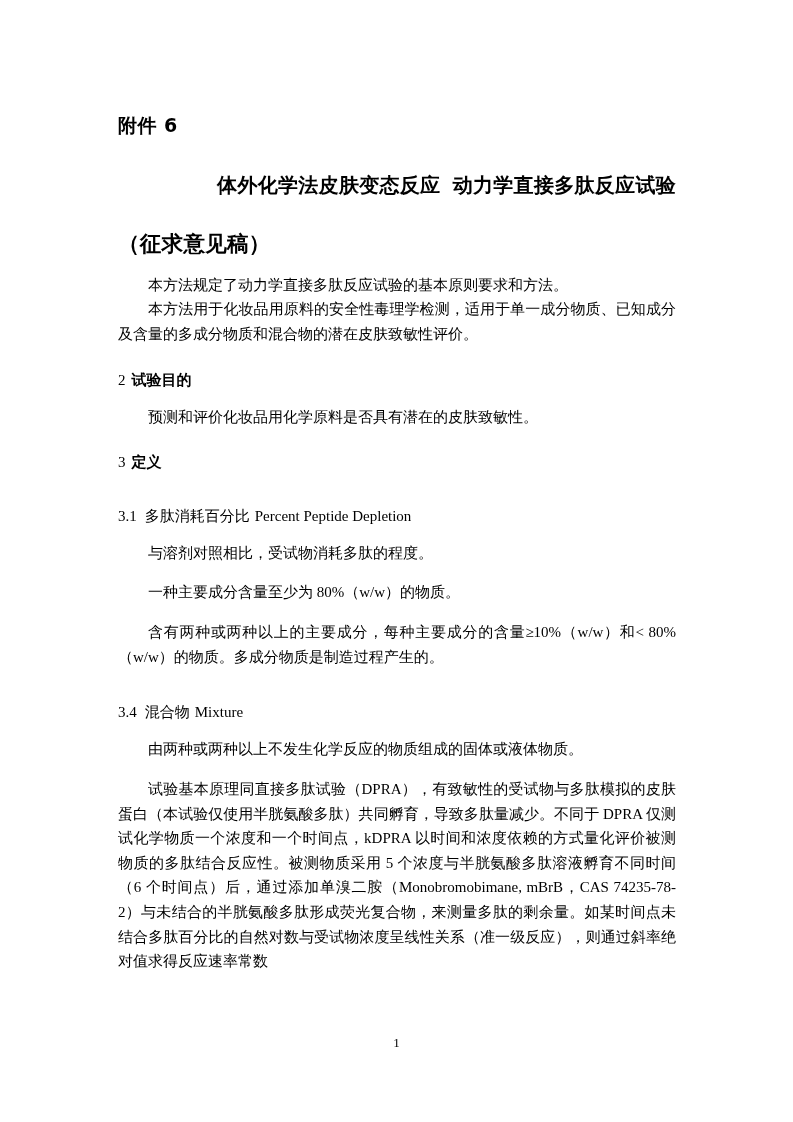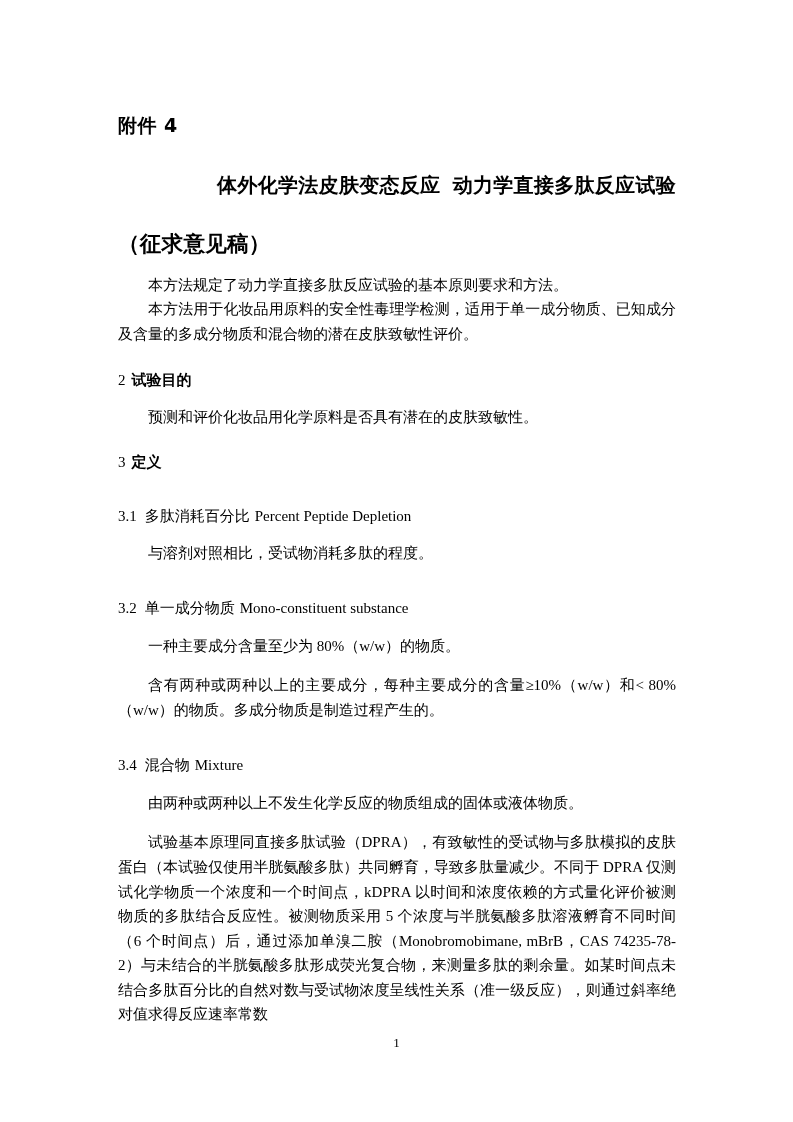--- a/index.html
+++ b/index.html
@@ -116,21 +116,21 @@
     font-family: "Liberation Serif", "DejaVu Serif", serif;
     font-size: 13px;
   }
 </style>
 </head>
 <body>
 
 <div id="page">
   <div class="content">
 
-    <div class="attach-label">附件 4</div>
+    <div class="attach-label">附件 6</div>
 
     <div class="doc-title">体外化学法皮肤变态反应 动力学直接多肽反应试验</div>
 
     <div class="doc-subtitle">（征求意见稿）</div>
 
 
     <p class="body tight">本方法规定了动力学直接多肽反应试验的基本原则要求和方法。</p>
     <p class="body run">本方法用于化妆品用原料的安全性毒理学检测，适用于单一成分物质、已知成分及含量的多成分物质和混合物的潜在皮肤致敏性评价。</p>
 
     <div class="sec-h">
@@ -140,23 +140,20 @@
 
     <div class="sec-h">
       <span class="num">3</span><span>定义</span>
     </div>
 
     <div class="subsec-h">
       <span class="num">3.1</span><span>多肽消耗百分比</span><span class="en">Percent Peptide Depletion</span>
     </div>
     <p class="body tight">与溶剂对照相比，受试物消耗多肽的程度。</p>
 
-    <div class="subsec-h">
-      <span class="num">3.2</span><span>单一成分物质</span><span class="en">Mono-constituent substance</span>
-    </div>
     <p class="body tight">一种主要成分含量至少为 80%（w/w）的物质。</p>
 
     <p class="body tight">含有两种或两种以上的主要成分，每种主要成分的含量≥10%（w/w）和&lt; 80% （w/w）的物质。多成分物质是制造过程产生的。</p>
 
     <div class="subsec-h">
       <span class="num">3.4</span><span>混合物</span><span class="en">Mixture</span>
     </div>
     <p class="body tight">由两种或两种以上不发生化学反应的物质组成的固体或液体物质。</p>
 
 

